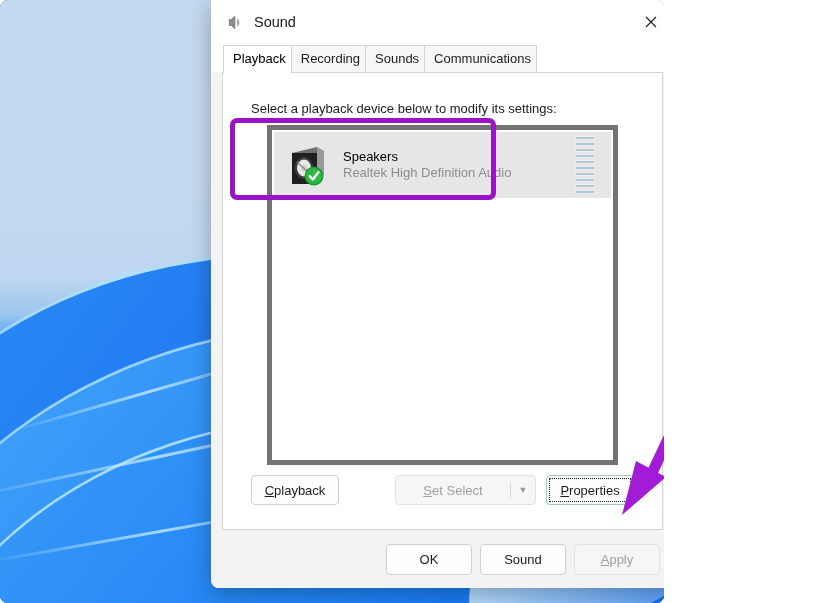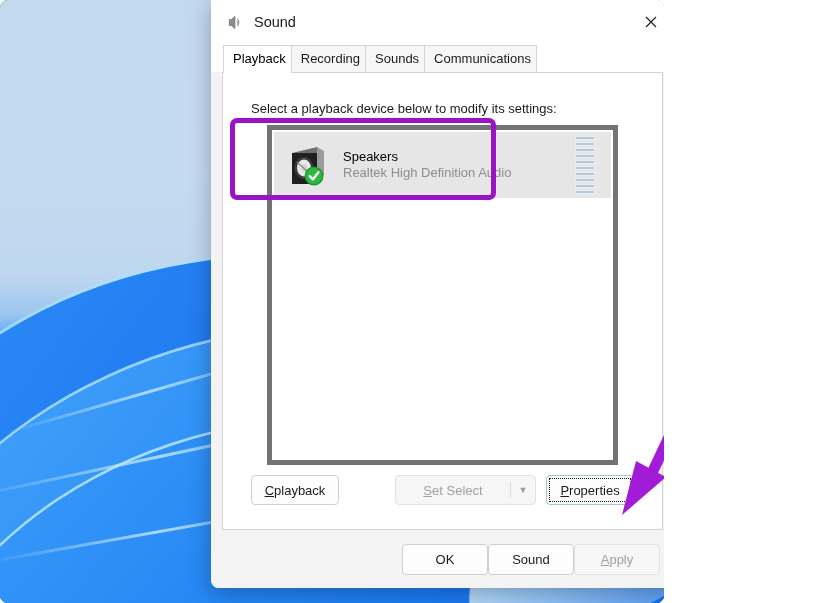--- a/index.html
+++ b/index.html
@@ -318,21 +318,21 @@
     outline: 1px dotted #1b1b1b;
     outline-offset: -4px;
   }
 
   .footer {
     height: 58px;
     display: flex;
     align-items: center;
     justify-content: flex-end;
     padding-right: 14px;
-    gap: 0;
+    gap: 8px;
     flex: 0 0 auto;
     background: #f3f3f3;
   }
   .footer .btn { min-width: 86px; height: 31px; }
 
   .accel { text-decoration: underline; }
 
   
   .annot-box {
     position: absolute;

